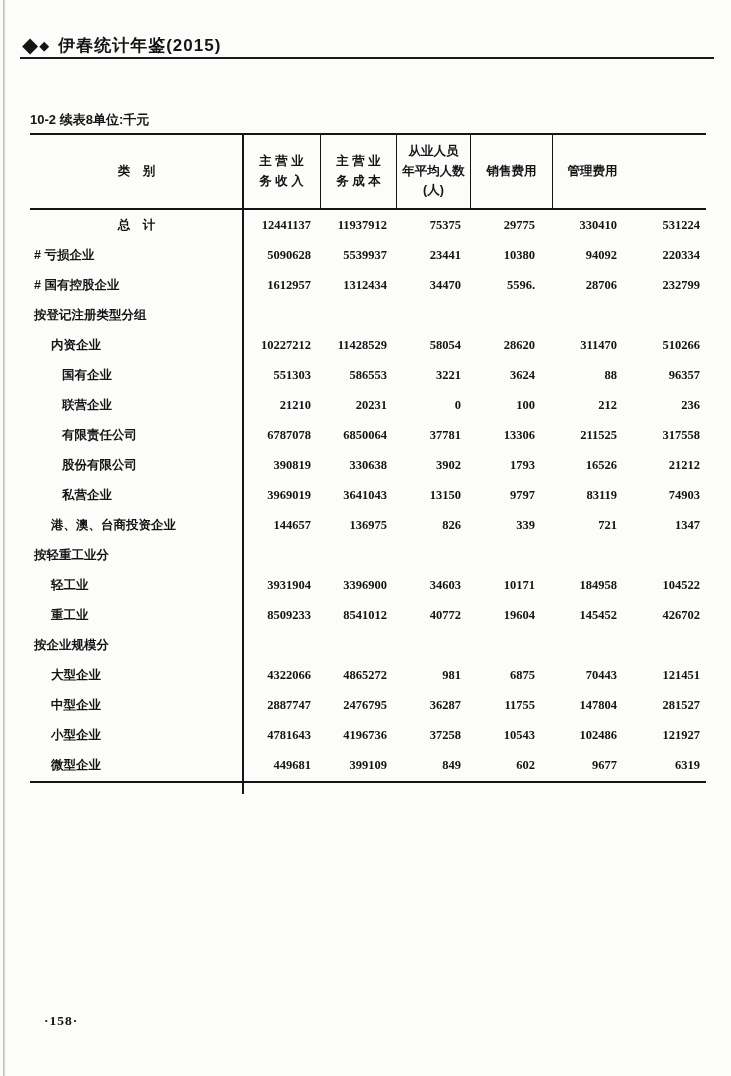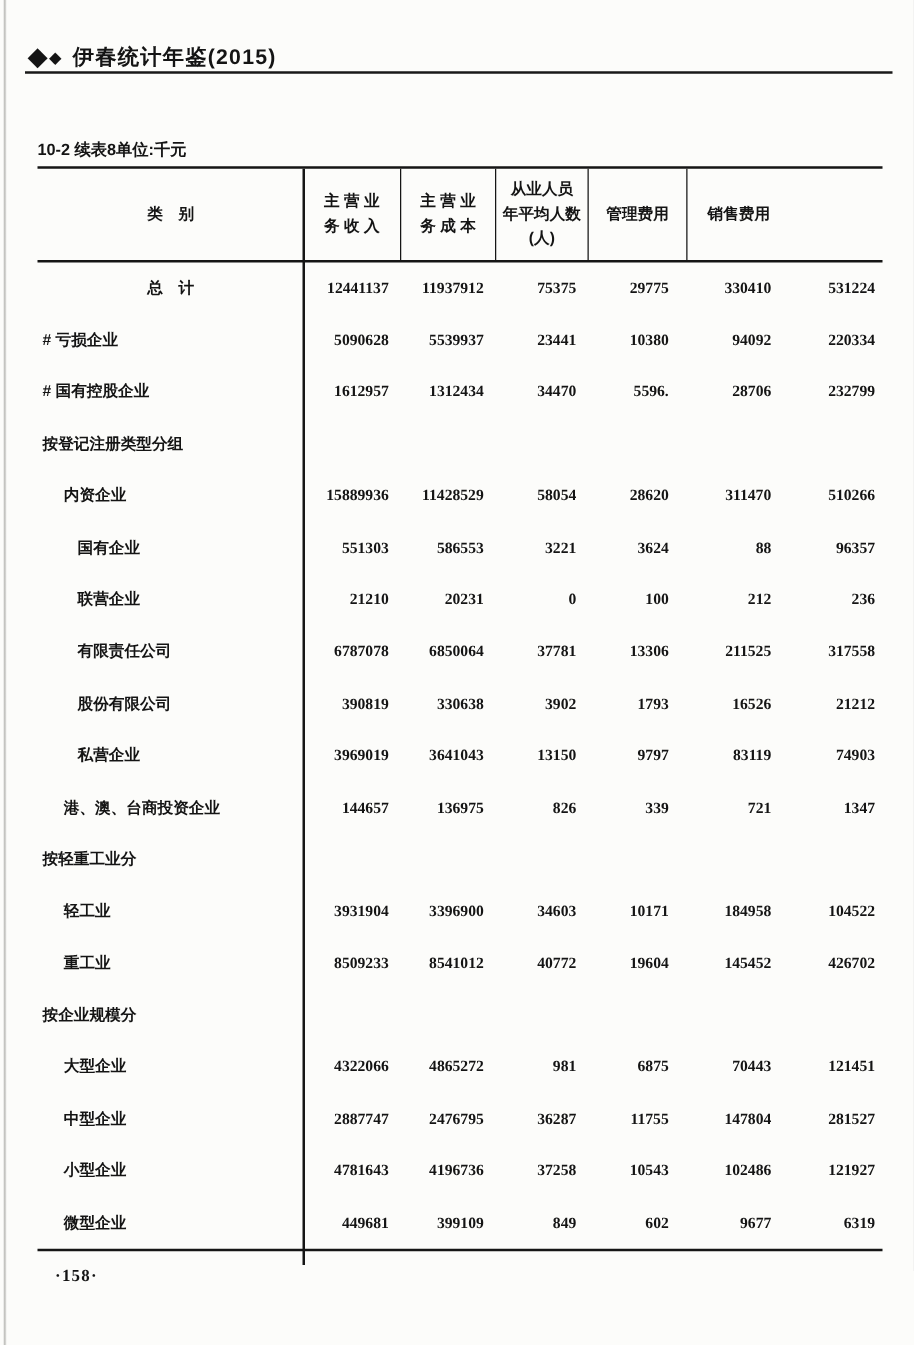--- a/index.html
+++ b/index.html
@@ -53,21 +53,21 @@
   .th {
     display:flex; flex-direction:column; justify-content:center; align-items:center;
     font-family:"Liberation Sans","DejaVu Sans",sans-serif;
     font-weight:700; font-size:12.5px; line-height:1.55;
     border-right:1.6px solid #151515;
   }
   .th:last-child { border-right:none; }
   .th.c0 { border-right:none; } 
   .c0{width:213px} .c1{width:78px} .c2{width:76px} .c3{width:74px}
   .c4{width:74px}  .c5{width:82px} .c6{width:79px}
-  .tbody { height:789px; display:flex; flex-direction:column; }
+  .tbody { height:571px; display:flex; flex-direction:column; }
   .tr { flex:1; display:flex; align-items:center; }
   .td.label {
     width:213px;
     font-family:"Liberation Sans","DejaVu Sans",sans-serif;
     font-weight:700; font-size:12.5px;
     white-space:nowrap;
   }
   .ind-0 { padding-left:4px; }
   .ind-1 { padding-left:21px; }
   .ind-2 { padding-left:32px; }
@@ -119,25 +119,25 @@
         </div>
         <div class="th c2">
           <div>主 营 业</div>
           <div>务 成 本</div>
         </div>
         <div class="th c4">
           <div>从业人员</div>
           <div>年平均人数</div>
           <div>(人)</div>
         </div>
+        <div class="th c5">
+          <div>销售费用</div>
+        </div>
         <div class="th c6">
           <div>管理费用</div>
-        </div>
-        <div class="th c5">
-          <div>销售费用</div>
         </div>
       </div>
     <div class="tbody" id="tbody">
         <div class="tr">
           <div class="td label ind-center">总　计</div>
           <div class="td num c1">12441137</div>
           <div class="td num c2">11937912</div>
           <div class="td num c3">75375</div>
           <div class="td num c4">29775</div>
           <div class="td num c5">330410</div>
@@ -165,21 +165,21 @@
           <div class="td label ind-0">按登记注册类型分组</div>
           <div class="td num c1"></div>
           <div class="td num c2"></div>
           <div class="td num c3"></div>
           <div class="td num c4"></div>
           <div class="td num c5"></div>
           <div class="td num c6 last"></div>
         </div>
         <div class="tr">
           <div class="td label ind-1">内资企业</div>
-          <div class="td num c1">15889936</div>
+          <div class="td num c1">10227212</div>
           <div class="td num c2">11428529</div>
           <div class="td num c3">58054</div>
           <div class="td num c4">28620</div>
           <div class="td num c5">311470</div>
           <div class="td num c6 last">510266</div>
         </div>
         <div class="tr">
           <div class="td label ind-2">国有企业</div>
           <div class="td num c1">551303</div>
           <div class="td num c2">586553</div>

